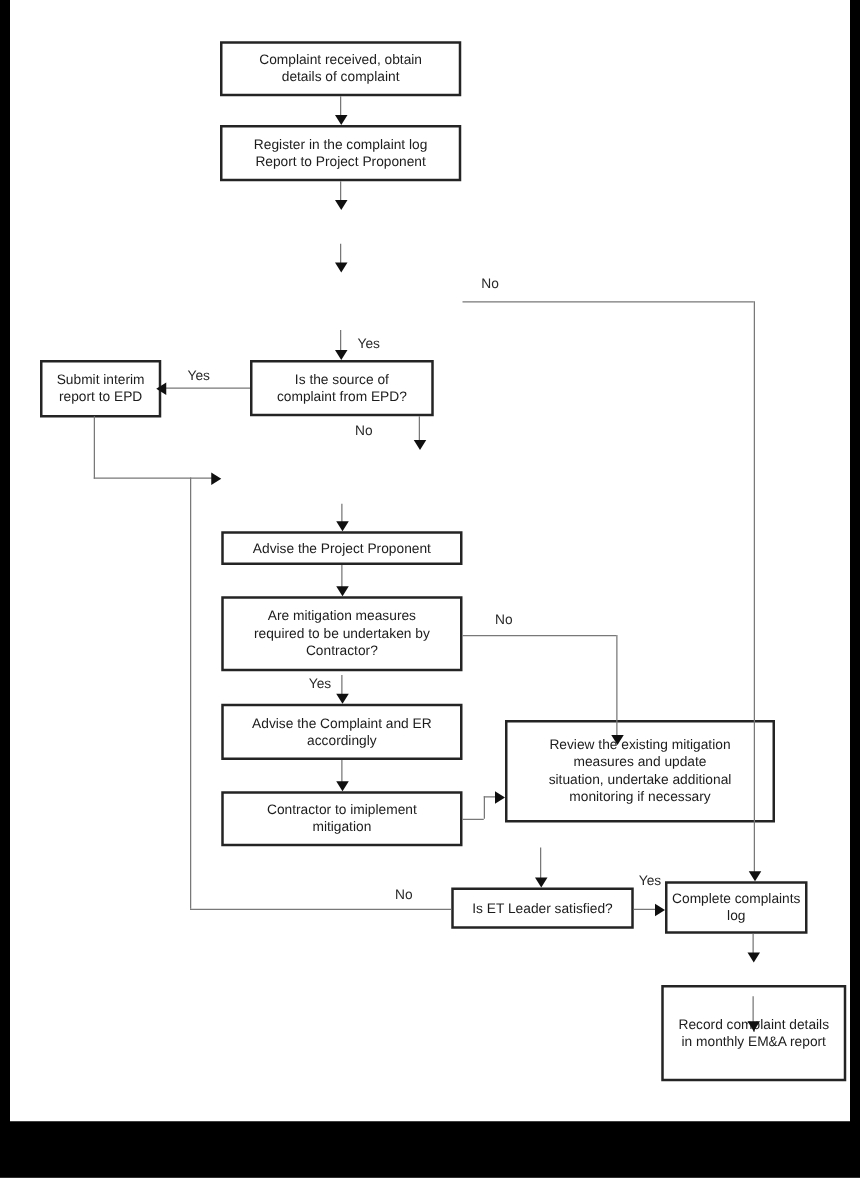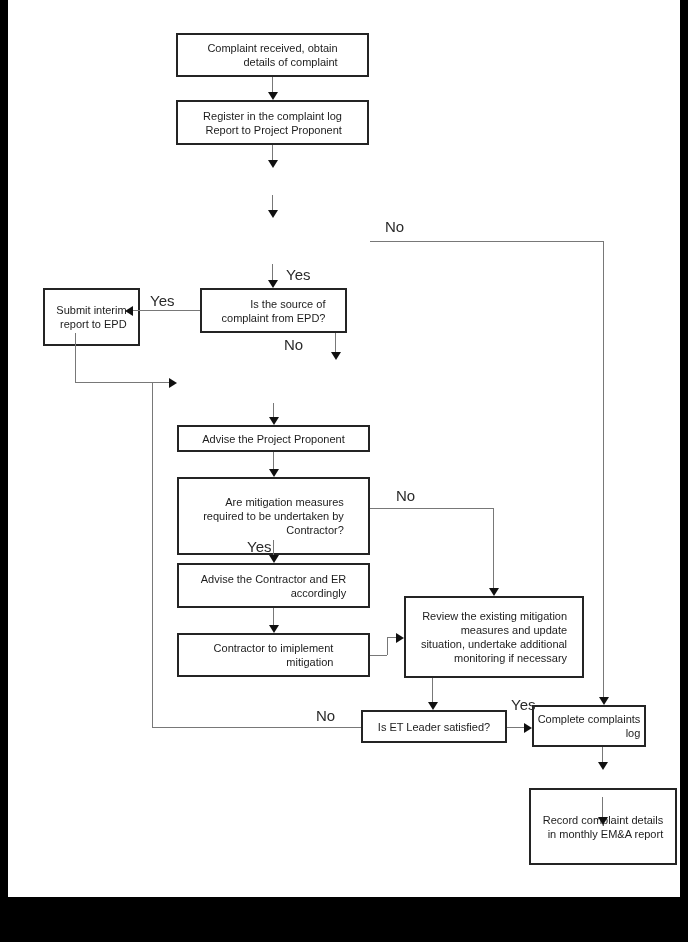--- a/index.html
+++ b/index.html
@@ -6,67 +6,67 @@
   #screen{
     position:relative;width:688px;height:942px;background:#000;overflow:hidden;
     font-family:"Liberation Sans", sans-serif;
   }
   #page{position:absolute;left:8px;top:0;width:672px;height:897px;background:#ffffff;}
   .box{
     position:absolute;background:#ffffff;border:2px solid #242424;
     display:flex;align-items:center;justify-content:center;text-align:center;
     box-sizing:border-box;color:#1c1c1c;font-size:11px;line-height:14px;
   }
-  .box .lbl{white-space:pre-line;padding:1px 3px;text-align:right;}
+  .box .lbl{white-space:pre-line;padding:1px 3px;}
   .vl{position:absolute;width:1px;background:#787878;}
   .hl{position:absolute;height:1px;background:#787878;}
   .arr-d{position:absolute;width:0;height:0;border-left:5px solid transparent;border-right:5px solid transparent;border-top:8px solid #101010;}
   .arr-r{position:absolute;width:0;height:0;border-top:5px solid transparent;border-bottom:5px solid transparent;border-left:8px solid #101010;}
   .arr-l{position:absolute;width:0;height:0;border-top:5px solid transparent;border-bottom:5px solid transparent;border-right:8px solid #101010;}
-  .elbl{position:absolute;font-size:15px;color:#2a2a2a;line-height:12px;}
+  .elbl{position:absolute;font-size:11px;color:#2a2a2a;line-height:12px;}
 </style>
 </head>
 <body>
 
 <div id="screen">
   <div id="page"></div>
 
   <div class="box" style="left:176px;top:33px;width:193px;height:44px">
     <span class="lbl">Complaint received, obtain
 details of complaint</span>
   </div>
   <div class="box" style="left:176px;top:100px;width:193px;height:45px">
     <span class="lbl">Register in the complaint log
 Report to Project Proponent</span>
   </div>
   <div class="box" style="left:200px;top:288px;width:147px;height:45px">
     <span class="lbl">Is the source of
 complaint from EPD?</span>
   </div>
-  <div class="box" style="left:43px;top:288px;width:97px;height:58px">
+  <div class="box" style="left:32px;top:288px;width:97px;height:46px">
     <span class="lbl">Submit interim
 report to EPD</span>
   </div>
   <div class="box" style="left:177px;top:425px;width:193px;height:27px">
     <span class="lbl">Advise the Project Proponent</span>
   </div>
-  <div class="box" style="left:177px;top:477px;width:193px;height:78px">
+  <div class="box" style="left:177px;top:477px;width:193px;height:60px">
     <span class="lbl">Are mitigation measures
 required to be undertaken by
 Contractor?</span>
   </div>
   <div class="box" style="left:177px;top:563px;width:193px;height:45px">
-    <span class="lbl">Advise the Contractor and ER
+    <span class="lbl">Advise the Complaint and ER
 accordingly</span>
   </div>
   <div class="box" style="left:177px;top:633px;width:193px;height:44px">
     <span class="lbl">Contractor to imiplement
 mitigation</span>
   </div>
-  <div class="box" style="left:404px;top:596px;width:180px;height:82px">
+  <div class="box" style="left:404px;top:576px;width:216px;height:82px">
     <span class="lbl">Review the existing mitigation
 measures and update
 situation, undertake additional
 monitoring if necessary</span>
   </div>
   <div class="box" style="left:361px;top:710px;width:146px;height:33px">
     <span class="lbl">Is ET Leader satisfied?</span>
   </div>
   <div class="box" style="left:532px;top:705px;width:114px;height:42px">
     <span class="lbl">Complete complaints

